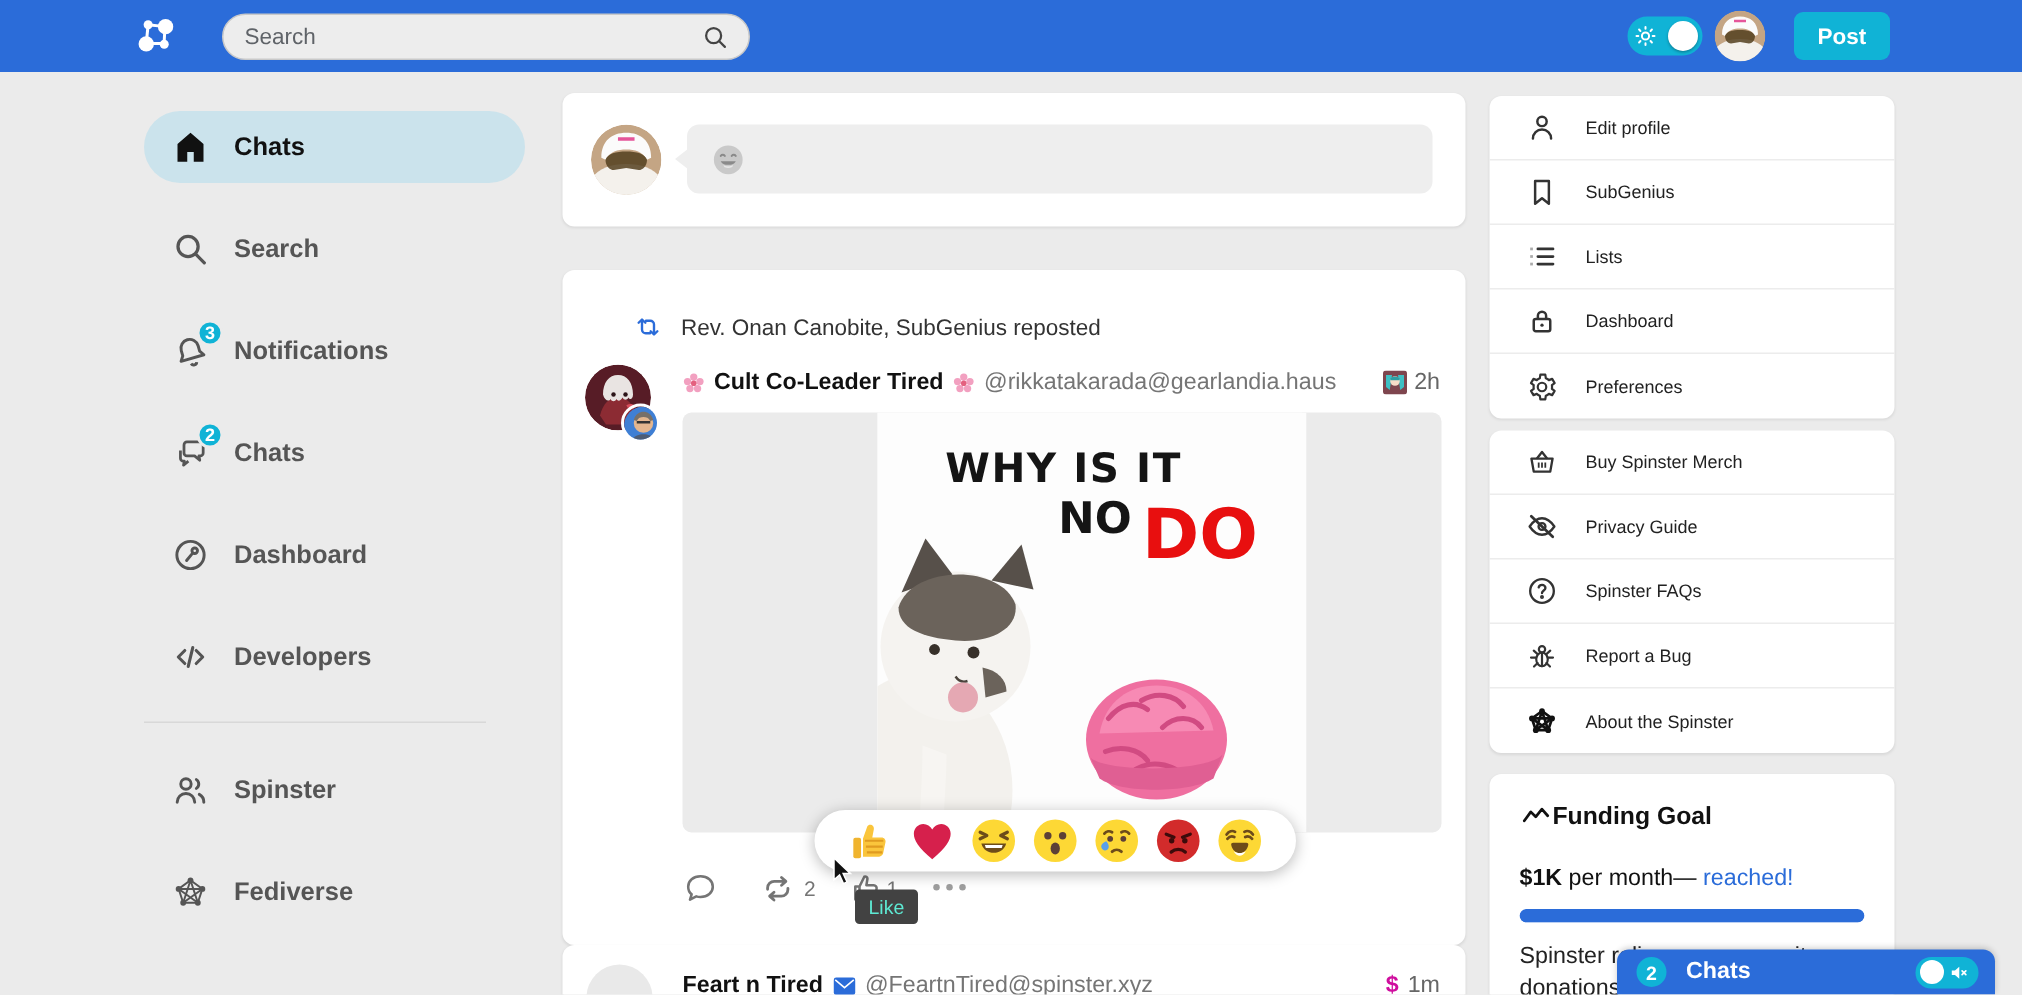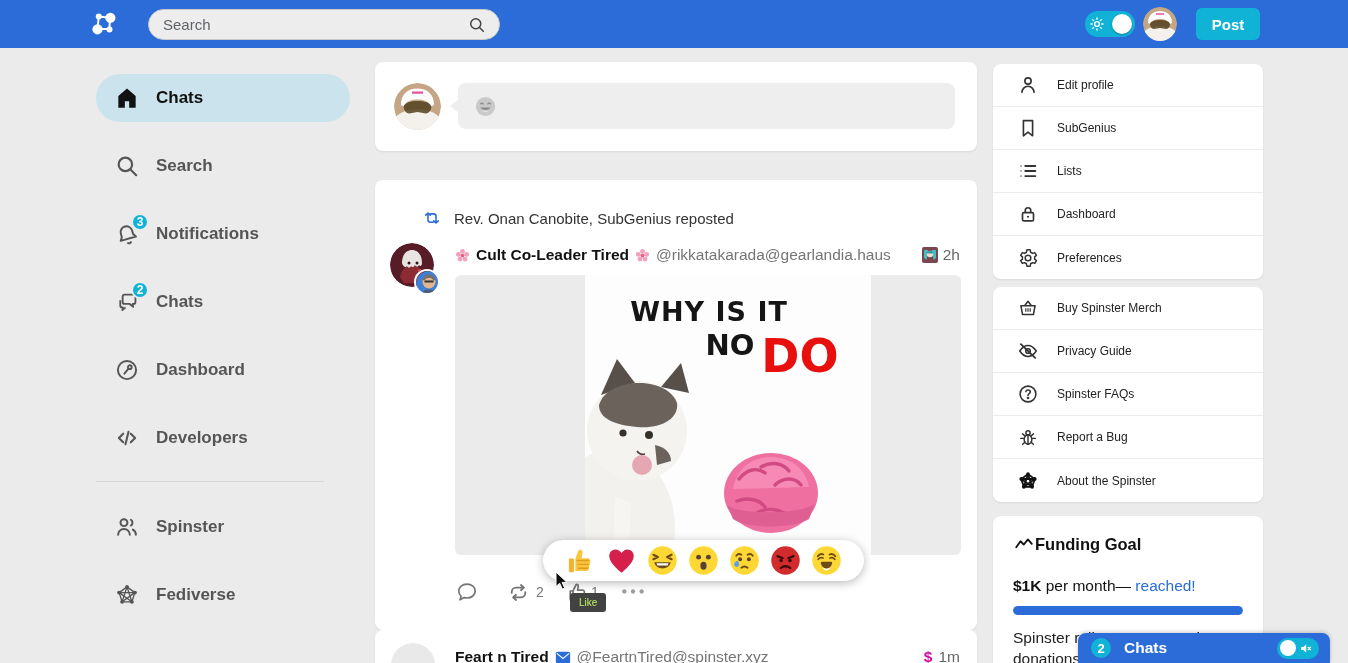--- a/index.html
+++ b/index.html
@@ -50,21 +50,21 @@
   .author-handle { color:#757575; }
   .post-time { color:#666; }
   .post-img { position:absolute; left:80px; top:95px; width:506px; height:280px; background:#ebebeb; border-radius:6px; overflow:hidden; }
   .meme { position:absolute; left:110px; top:0; width:283px; height:280px; background:#fdfdfd;margin-left:20px; }
   .reaction-pill { position:absolute; left:168px; top:360px; width:321px; height:41px; background:#fff; border-radius:22px; box-shadow:0 2px 10px rgba(0,0,0,.28); display:flex; align-items:center; justify-content:center; gap:10px; z-index:6; }
   .reaction { width:31px; height:31px; cursor:pointer; }
   .action-row { position:absolute; left:0; top:400px; width:602px; height:30px; color:#757575; }
   .act { position:absolute; top:0; cursor:pointer; }
   .act-count { position:absolute; top:4px; font-size:14px; color:#757575; }
 
-  .tooltip { position:absolute; left:570px; top:593px; background:#424242; color:#bef264; font-size:10px; padding:4px 9px; border-radius:3px; z-index:60; }
+  .tooltip { position:absolute; left:570px; top:593px; background:#424242; color:#5eead4; font-size:13px; padding:4px 9px; border-radius:3px; z-index:60; }
   .cursor { position:absolute; left:555px; top:571px; z-index:70; }
 
   
   .post2 { left:375px; top:630px; width:602px; height:60px; }
   .post2 .author-avatar { top:13px; left:16px; background:#e9e9e9; }
   .p2-row { position:absolute; left:80px; top:18px; width:505px; display:flex; align-items:center; gap:6px; font-size:15.5px; }
   .money { color:#cf0e9e; font-weight:bold; }
 
   
   .menu-card { left:993px; width:270px; }

